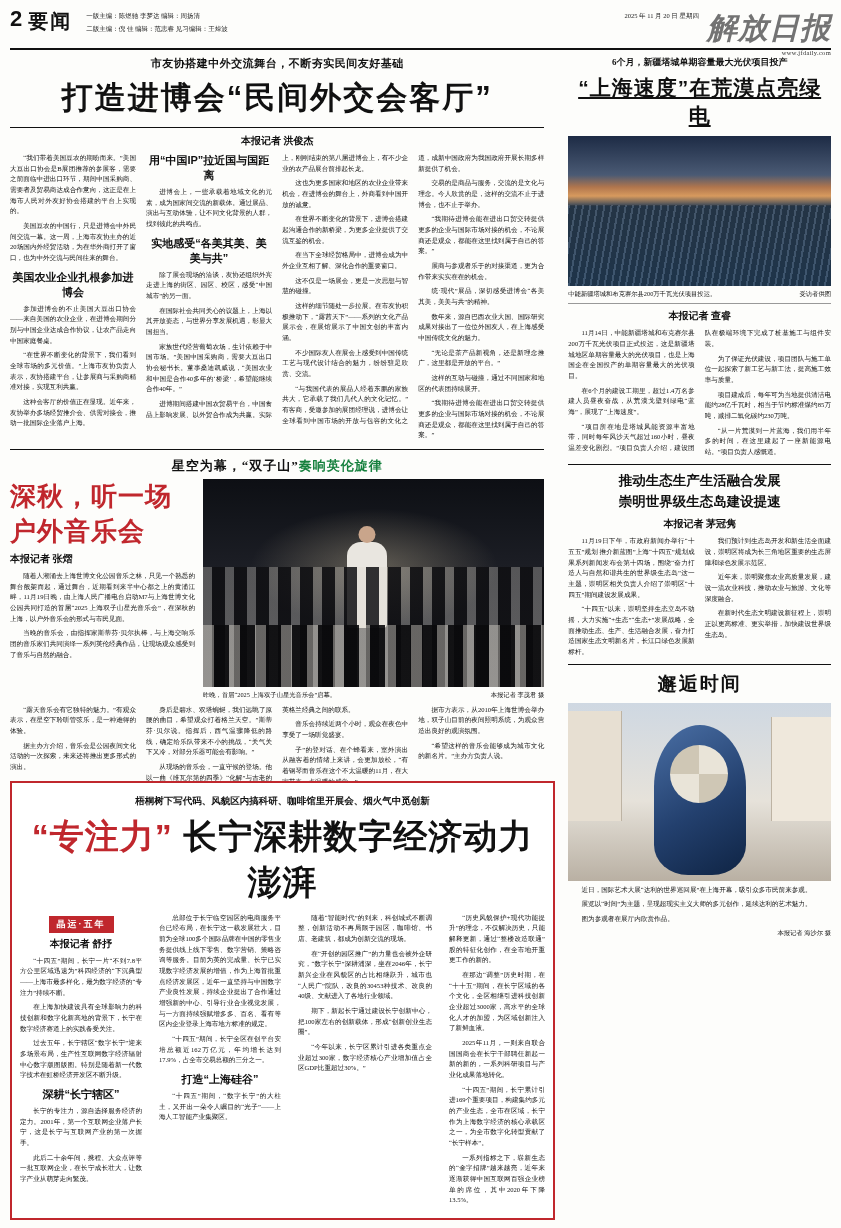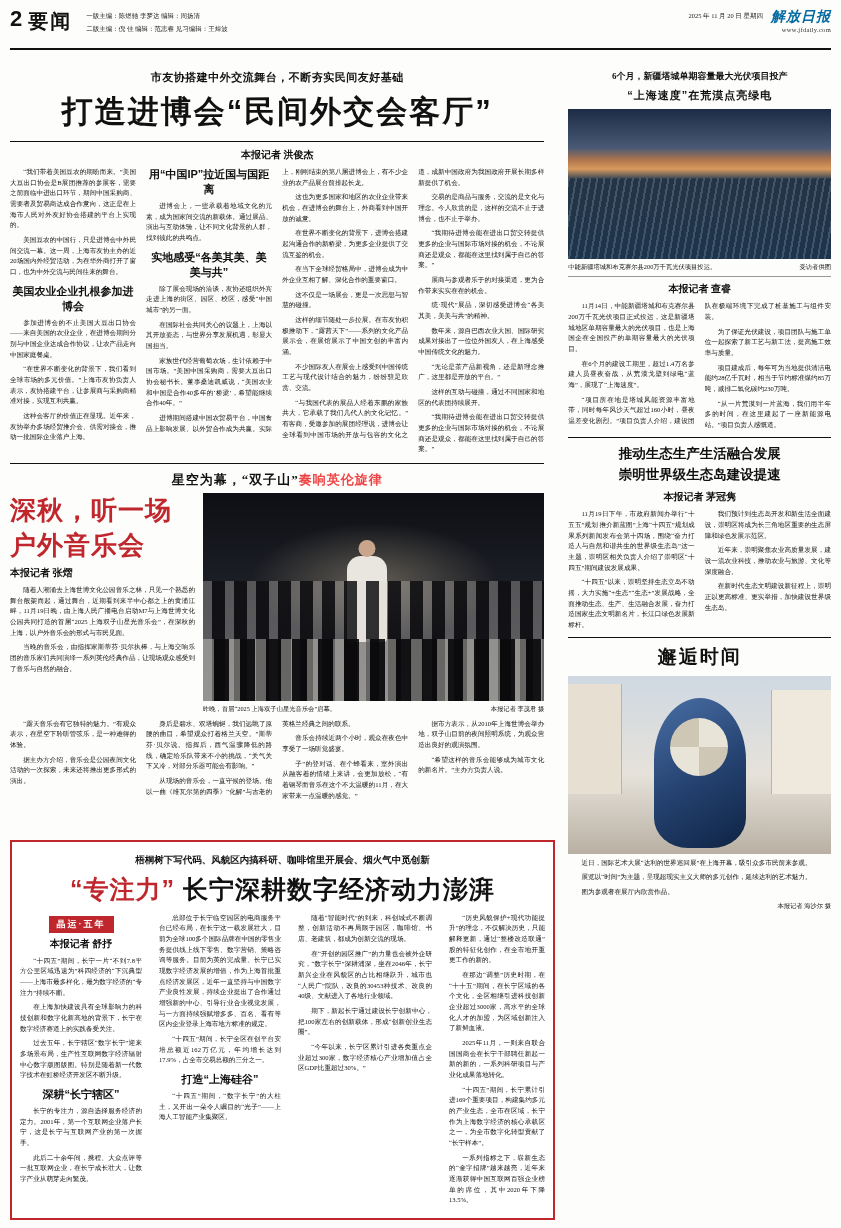--- a/index.html
+++ b/index.html
@@ -14,76 +14,76 @@
   .page { position:relative; width:841px; height:1228px; padding:8px 10px; }
 
   
   .masthead { display:flex; align-items:flex-start; border-bottom:2px solid #111; padding-bottom:4px; height:42px; }
   .pagenum { font-size:22px; font-weight:bold; line-height:1; margin-right:6px; font-family:"Liberation Sans",sans-serif; }
   .section-title { font-size:20px; font-weight:bold; letter-spacing:2px; margin-right:14px; font-family:"Liberation Sans",sans-serif; }
   .editors { font-size:6.5px; line-height:1.55; color:#222; margin-top:3px; }
   .masthead-spacer { flex:1; }
   .date-line { font-size:6.5px; text-align:right; margin-top:4px; margin-right:8px; color:#222; }
   .logo-wrap { text-align:right; }
-  .logo { font-size:14px; font-weight:bold; letter-spacing:1px; color:#0369a1; font-family:"Liberation Serif",serif; font-style:italic; }
+  .logo { font-size:30px; font-weight:bold; letter-spacing:1px; color:#737373; font-family:"Liberation Serif",serif; font-style:italic; }
   .logo-url { font-size:6.5px; color:#333; text-align:right; letter-spacing:.3px; }
 
   
-  .content { display:flex; gap:24px; margin-top:20px; }
+  .content { display:flex; gap:24px; margin-top:6px; }
   .col-left { width:545px; }
   .col-right { width:268px; }
 
   
   .kicker { font-size:11px; text-align:center; font-weight:bold; letter-spacing:.5px; }
   .headline-main { font-size:31px; font-weight:bold; text-align:center; letter-spacing:2px; margin:6px 0 8px; font-family:"Liberation Sans",sans-serif; }
   .byline { font-size:10px; font-weight:bold; text-align:center; margin:3px 0 5px; }
   .rule { border-top:1px solid #111; margin:6px 0; }
   .thin-rule { border-top:1px solid #999; margin:5px 0; }
 
   .cols4 { column-count:4; column-gap:10px; column-rule:0; }
   .cols2 { column-count:2; column-gap:10px; }
   .body-text p { font-size:6.6px; line-height:1.62; text-align:justify; margin:0 0 4px; text-indent:2em; }
   .subhead { font-size:11px; font-weight:bold; text-align:center; margin:6px 0 4px; font-family:"Liberation Sans",sans-serif; }
 
   
   .r-kicker { font-size:9px; text-align:center; font-weight:bold; }
-  .r-headline { font-size:11px; font-weight:bold; text-align:center; margin:5px 0 6px; font-family:"Liberation Sans",sans-serif; letter-spacing:1px; }
+  .r-headline { font-size:21px; font-weight:bold; text-align:center; margin:5px 0 6px; font-family:"Liberation Sans",sans-serif; letter-spacing:1px;text-decoration:underline; }
   .photo { width:100%; background:linear-gradient(#2b3c52,#6f4a3a); position:relative; overflow:hidden; }
   .photo.desert { height:150px;
     background:
       linear-gradient(180deg,#1d2b45 0%, #4a5a74 26%, #b0754d 34%, #d79a5e 40%, #2e4258 47%, #27425e 100%);
   }
   .photo.desert:after{
     content:""; position:absolute; left:0; right:0; bottom:0; height:54%;
     background:repeating-linear-gradient(100deg, rgba(255,255,255,.10) 0 2px, rgba(0,0,0,.22) 2px 7px);
   }
   .caption { font-size:6.3px; line-height:1.5; margin-top:3px; display:flex; justify-content:space-between; gap:6px; }
   .caption .c-text { flex:1; }
   .caption .c-credit { white-space:nowrap; }
 
   
   .concert-box { margin-top:8px; border-top:1px solid #111; padding-top:7px; }
   .concert-kicker { font-size:13px; font-weight:bold; text-align:center; letter-spacing:1px; }
-  .concert-kicker .red { color:#ef4444; }
+  .concert-kicker .red { color:#15803d; }
   .concert-head { font-size:26px; font-weight:bold; color:#c0272d; letter-spacing:1px; font-family:"Liberation Sans",sans-serif; }
   .concert-photo { height:208px; width:100%; position:relative; overflow:hidden;
     background:linear-gradient(180deg,#0d0f14 0%, #1b1d24 40%, #2a2c33 100%); }
   .stage-glow { position:absolute; left:50%; top:14%; width:250px; height:120px; transform:translateX(-50%);
     background:radial-gradient(ellipse at center, rgba(255,235,190,.30), rgba(255,235,190,0) 70%); }
   .conductor { position:absolute; left:48%; top:30%; width:40px; height:86px; background:#e9e6e0; border-radius:14px 14px 4px 4px; transform:translateX(-50%); }
   .conductor:before{content:"";position:absolute;left:50%;top:-16px;width:17px;height:17px;border-radius:50%;background:#c9a58b;transform:translateX(-50%);}
   .players { position:absolute; left:0; right:0; bottom:0; height:58%;
     background:repeating-linear-gradient(90deg, rgba(220,215,205,.30) 0 9px, rgba(15,15,18,.85) 9px 22px); }
   .players-2 { position:absolute; left:0; right:0; bottom:0; height:30%;
     background:repeating-linear-gradient(90deg, rgba(230,225,215,.40) 0 11px, rgba(10,10,12,.9) 11px 26px); }
 
   
   .redbox { position:absolute; left:10px; bottom:8px; width:545px; border:2px solid #c0272d; padding:12px 8px 8px; background:#fff; }
   .redbox .rb-kicker { font-size:9.5px; text-align:center; font-weight:bold; }
-  .redbox .rb-head { font-size:25px; font-weight:bold; text-align:center; margin:6px 0 7px; font-family:"Liberation Sans",sans-serif; letter-spacing:1px; }
+  .redbox .rb-head { font-size:34px; font-weight:bold; text-align:center; margin:6px 0 7px; font-family:"Liberation Sans",sans-serif; letter-spacing:1px; }
   .redbox .rb-head .quote { color:#c0272d; }
   .tag { display:inline-block; background:#c0272d; color:#fff; font-size:9px; font-weight:bold; padding:2px 8px; letter-spacing:2px; font-family:"Liberation Sans",sans-serif; }
 
   
   .r2-head { font-size:13.5px; font-weight:bold; text-align:center; line-height:1.5; margin:4px 0 5px; font-family:"Liberation Sans",sans-serif; }
   .r3-head { font-size:19px; font-weight:bold; text-align:center; letter-spacing:2px; margin:6px 0; font-family:"Liberation Sans",sans-serif; }
   .sculpture-photo { width:100%; height:178px; position:relative; overflow:hidden;
     background:linear-gradient(180deg,#cfd8e2 0%, #e6e2da 55%, #b9b0a3 100%); }
   .sculpture { position:absolute; left:50%; bottom:6px; transform:translateX(-50%); width:92px; height:150px;
     background:linear-gradient(150deg,#4a6fa5,#23406e 55%,#0f2444);

